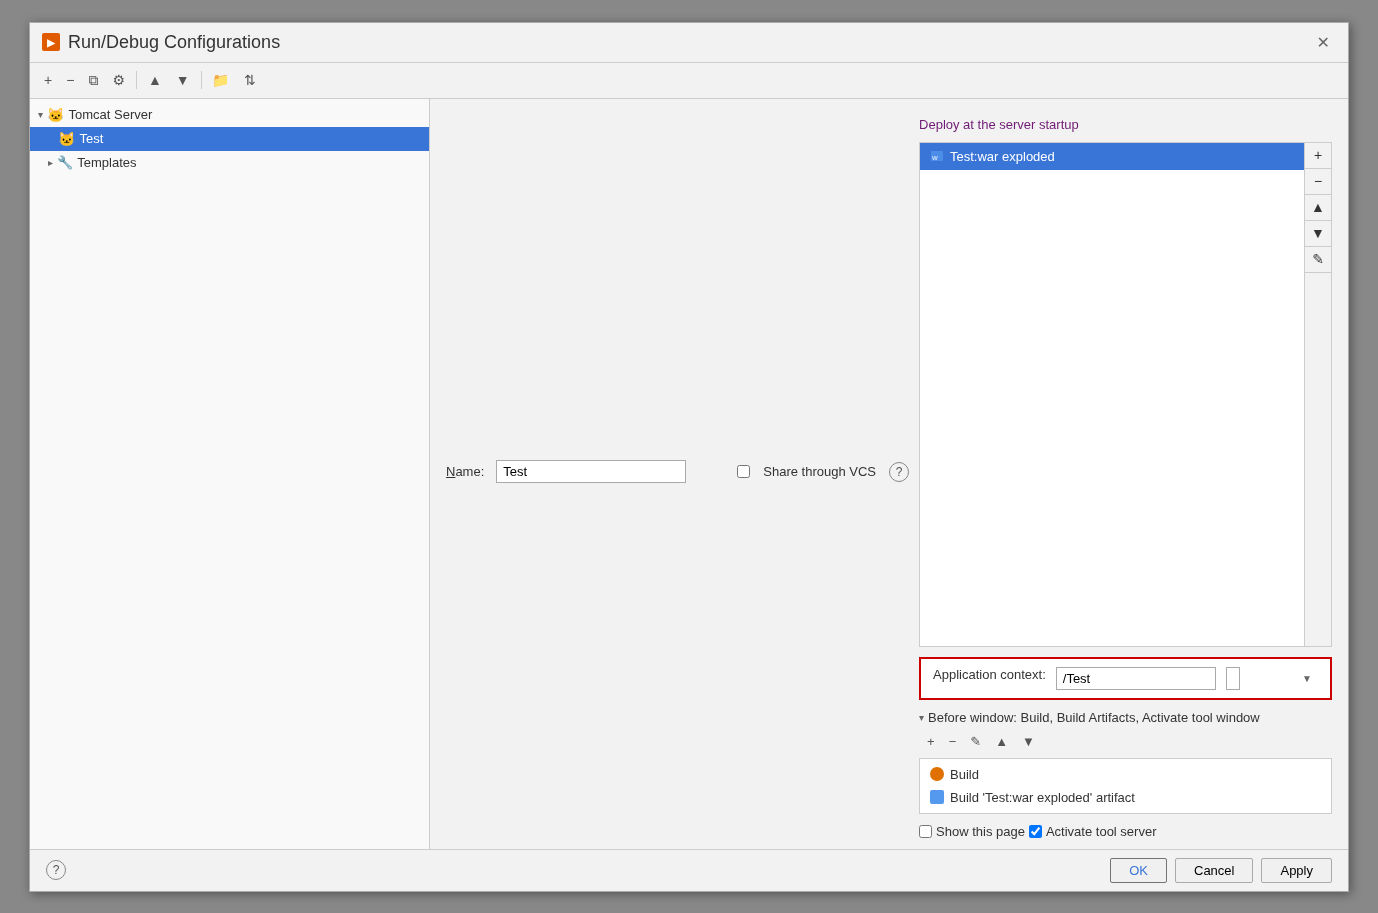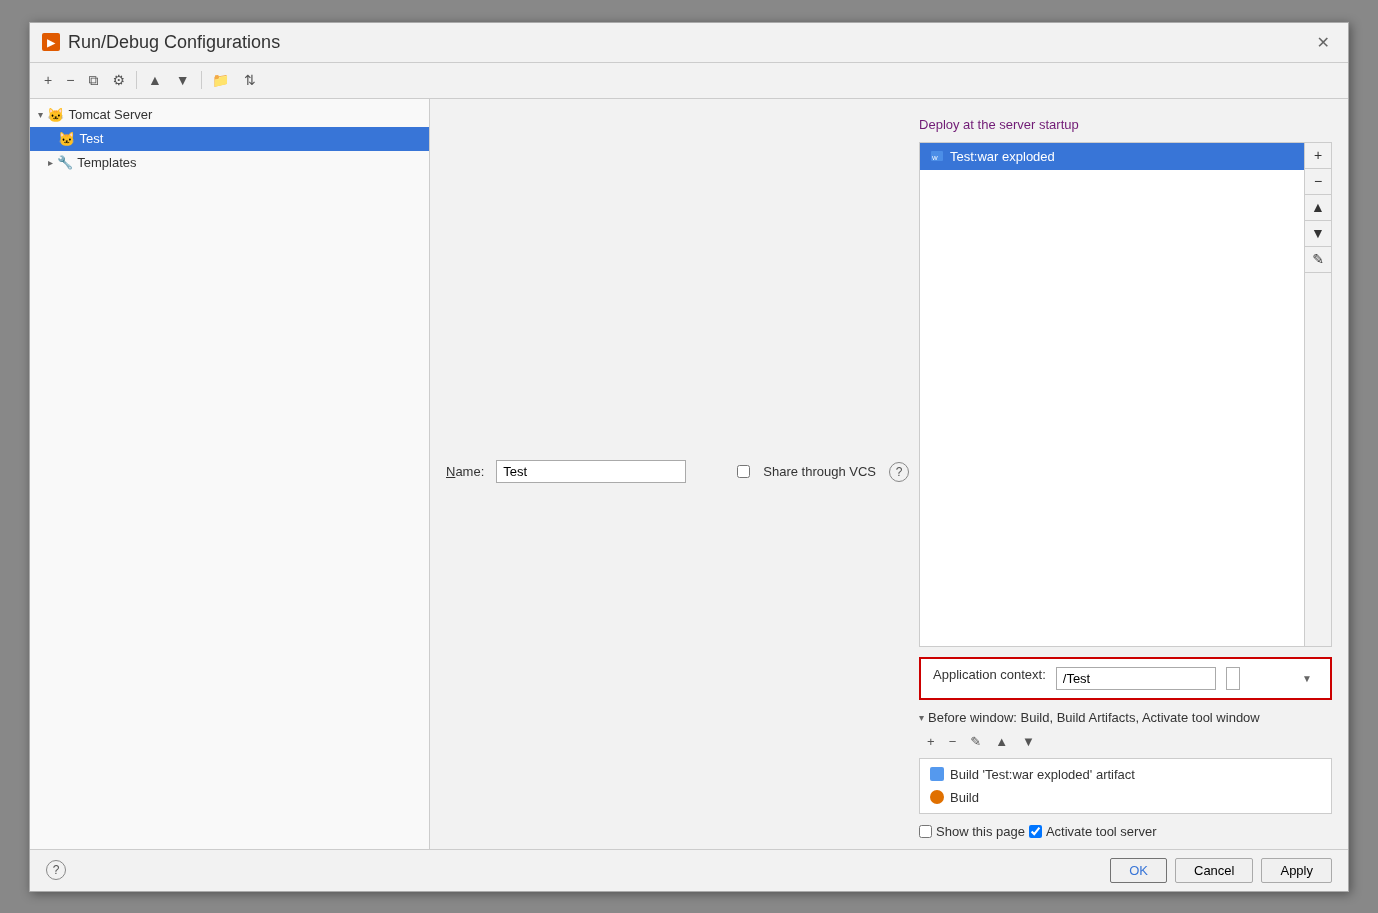--- a/index.html
+++ b/index.html
@@ -466,26 +466,26 @@
           </div>
           <div class="before-launch-toolbar">
             <button class="bl-btn">+</button>
             <button class="bl-btn">−</button>
             <button class="bl-btn">✎</button>
             <button class="bl-btn">▲</button>
             <button class="bl-btn">▼</button>
           </div>
           <div class="before-launch-list">
             <div class="bl-item">
+              <span style="display:inline-block; width:14px; height:14px; background:#e07000; border-radius:50%;"></span>
+              <span>Build</span>
+            </div>
+            <div class="bl-item">
               <span style="display:inline-block; width:14px; height:14px; background:#5599ee; border-radius:2px;"></span>
               <span>Build 'Test:war exploded' artifact</span>
-            </div>
-            <div class="bl-item">
-              <span style="display:inline-block; width:14px; height:14px; background:#e07000; border-radius:50%;"></span>
-              <span>Build</span>
             </div>
           </div>
         </div>
 
         <div class="bottom-checkboxes">
           <div class="check-item">
             <input type="checkbox" style="">
             <span>Show this page</span>
           </div>
           <div class="check-item">

